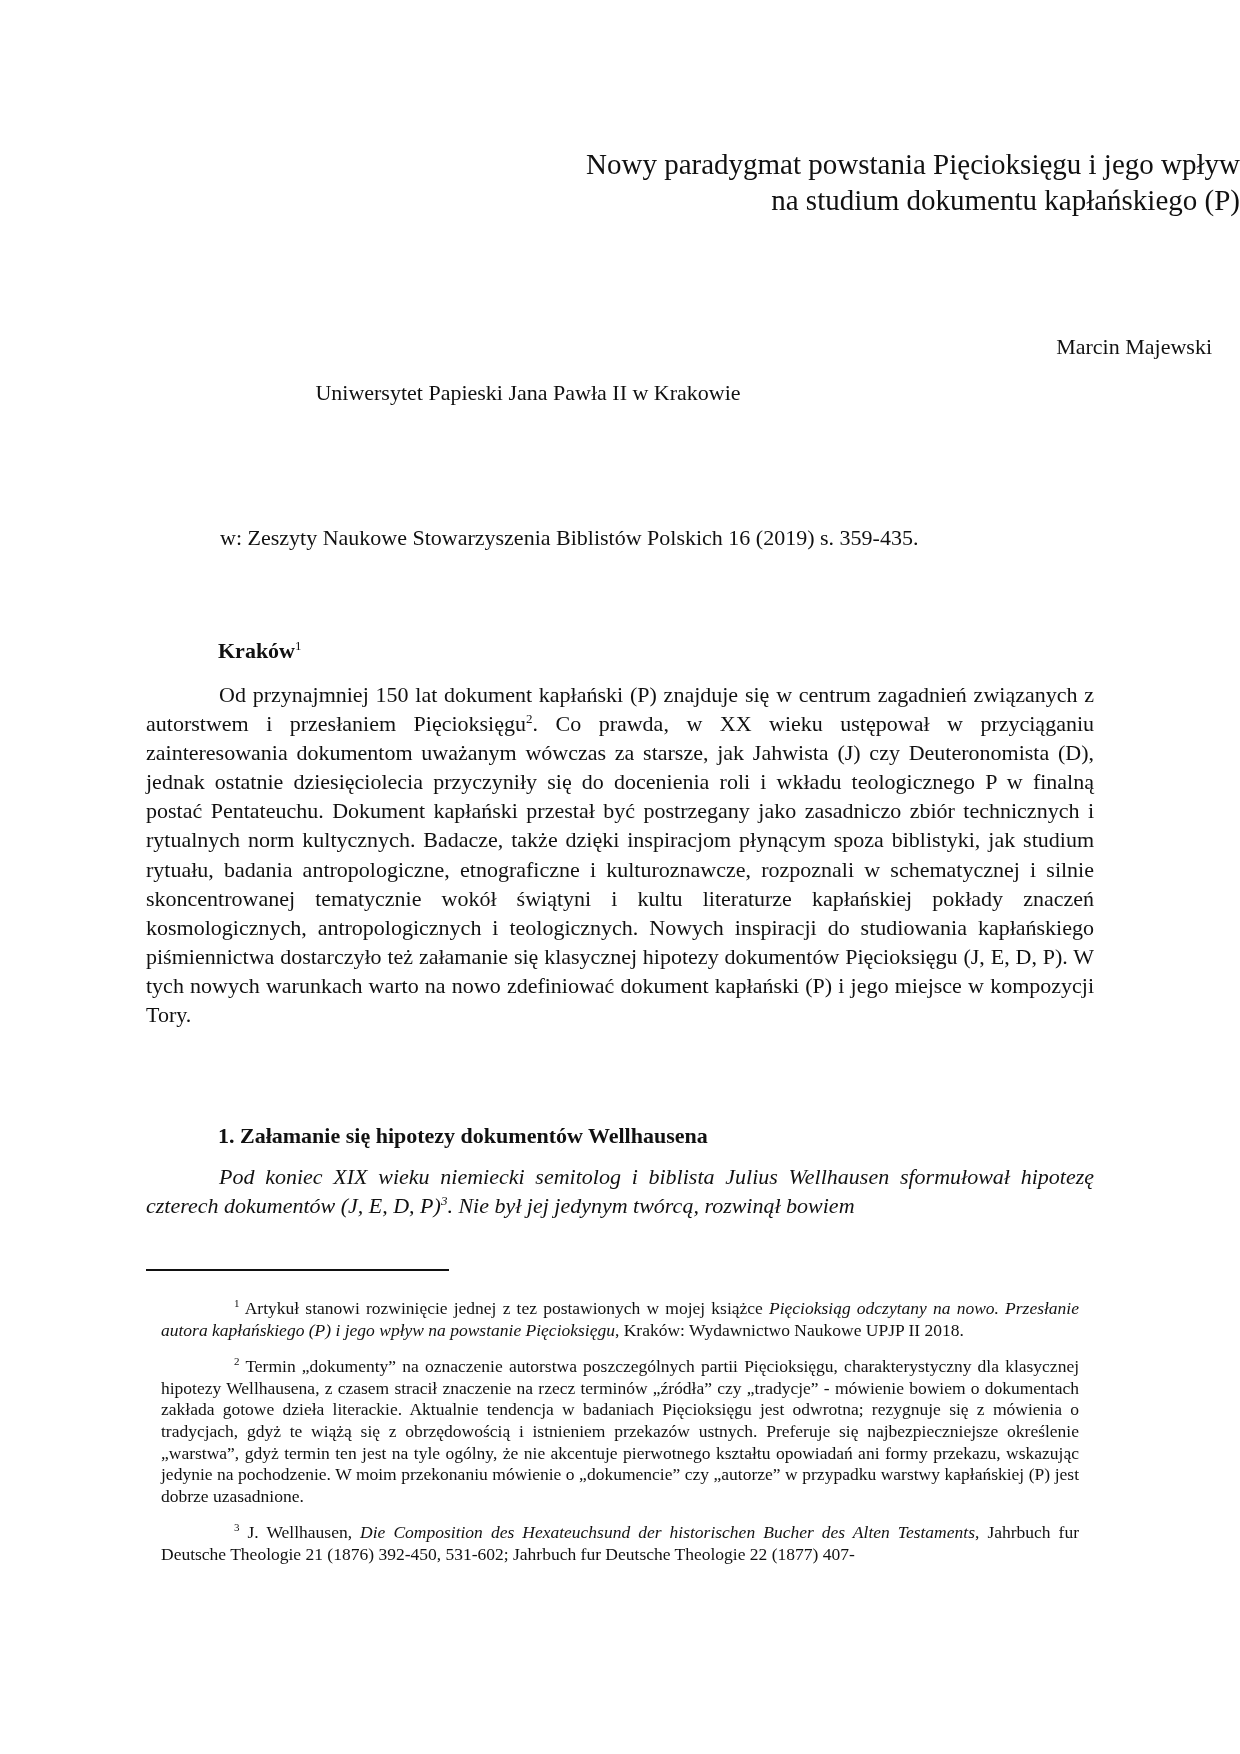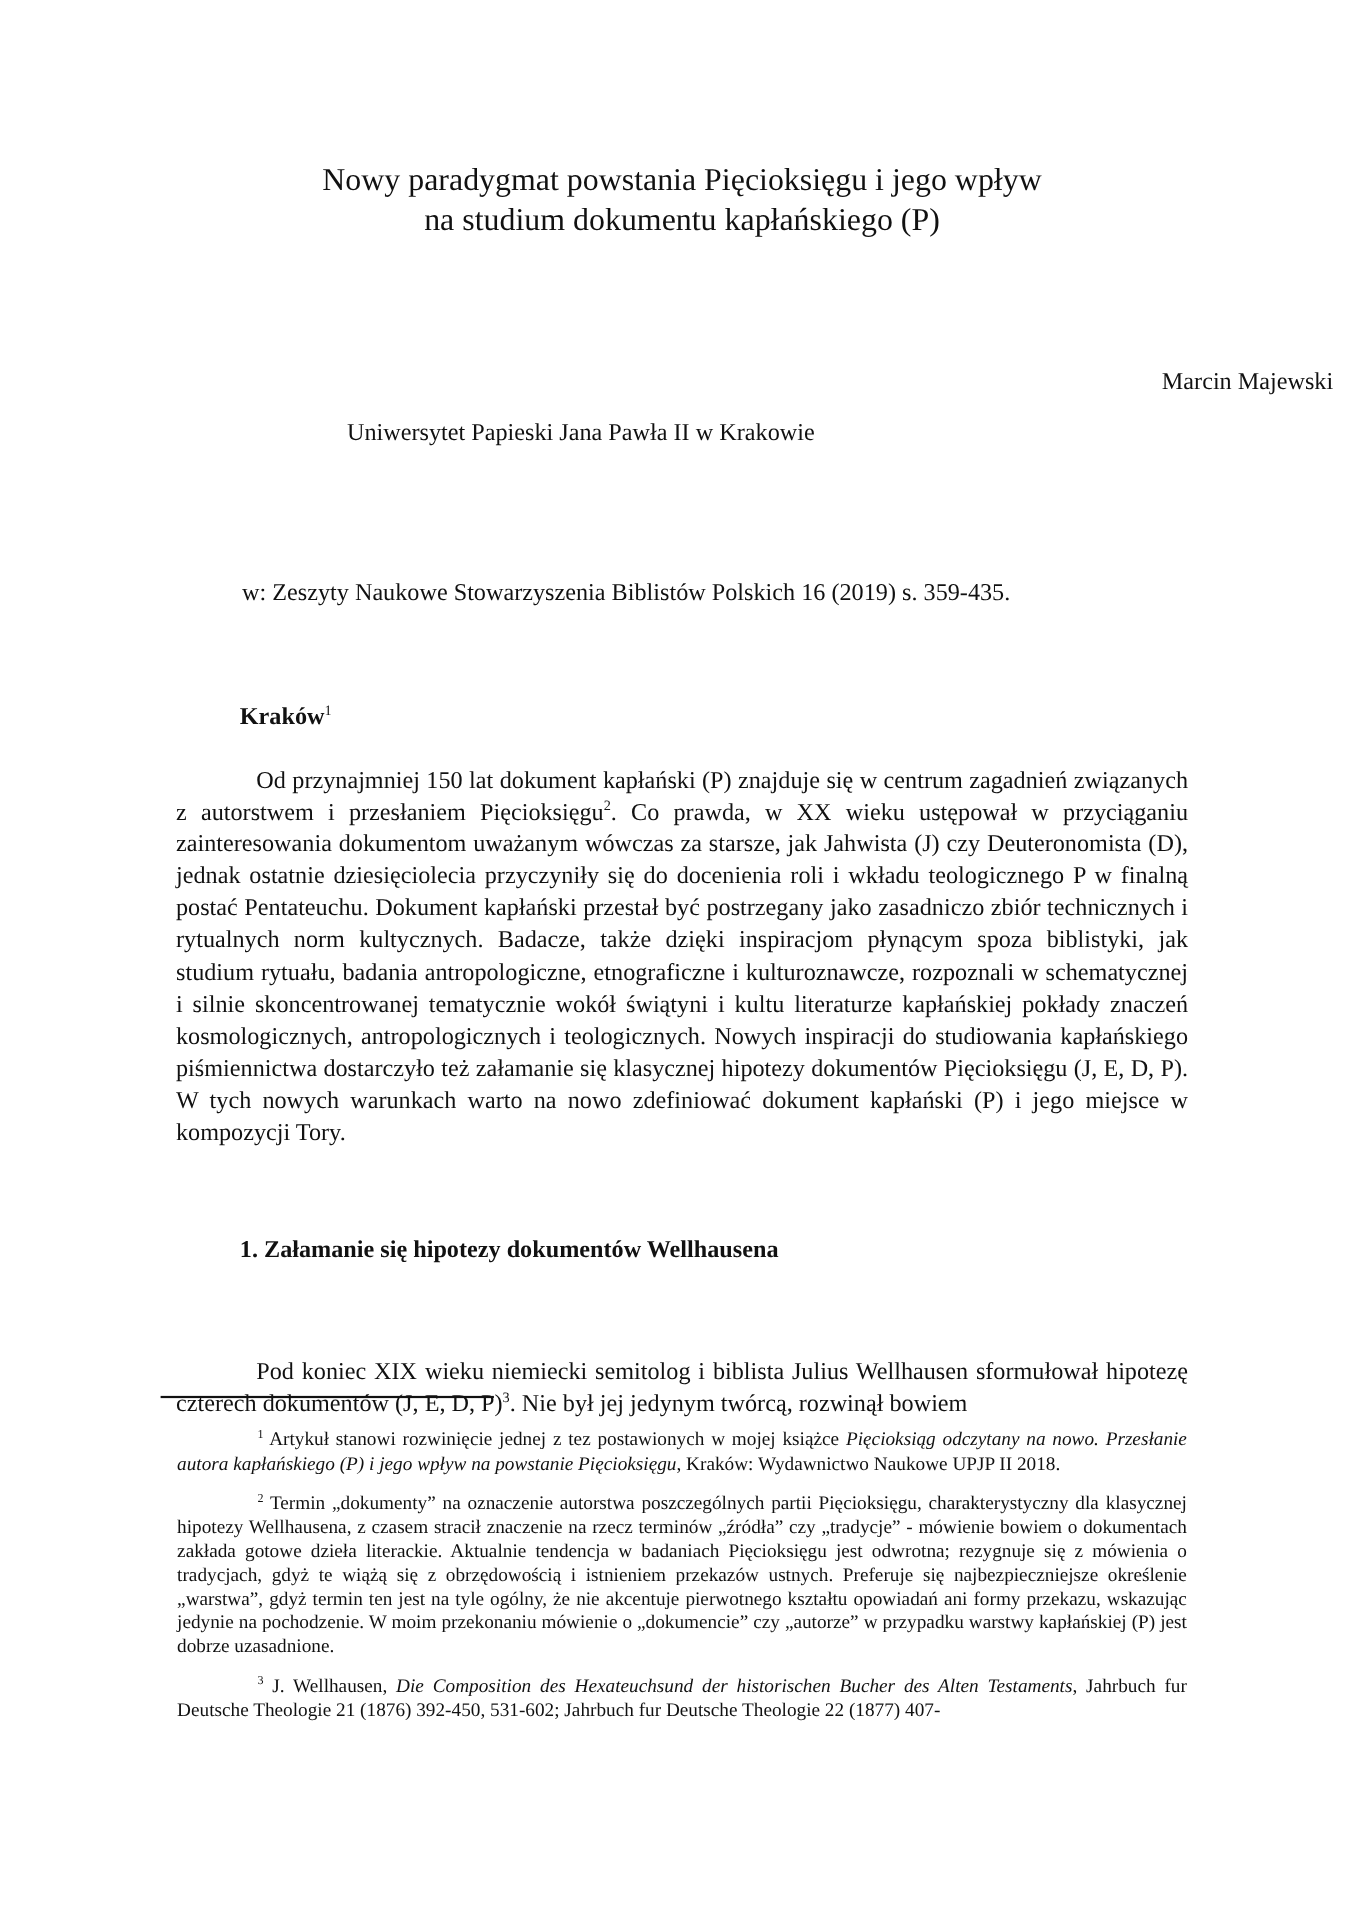--- a/index.html
+++ b/index.html
@@ -3,21 +3,21 @@
   <meta charset="utf-8">
   <style>
     html, body { margin: 0; padding: 0; background: #ffffff; }
     body {
       width: 1240px; height: 1754px; position: relative; overflow: hidden;
       font-family: "Liberation Serif", "DejaVu Serif", serif; color: #111;
     }
     .page { position: absolute; left: 0; top: 0; width: 1240px; height: 1754px; }
     .title {
       position: absolute; left: 0; width: 1240px; top: 146px;
-      text-align: center; font-size: 29px; line-height: 36px;
+      text-align: right; font-size: 29px; line-height: 36px;
     }
     .author {
       position: absolute; left: 0; width: 1212px; top: 334px;
       text-align: right; font-size: 22px;
     }
     .affil {
       position: absolute; left: 0; width: 1056px; top: 380px;
       text-align: center; font-size: 22px;
     }
     .citation {
@@ -25,21 +25,21 @@
       font-size: 22px;
     }
     .section-heading {
       position: absolute; left: 218px; font-size: 22px; font-weight: bold;
     }
     .section-heading sup { font-size: 13px; font-weight: normal; }
     .body-text {
       position: absolute; left: 146px; width: 948px;
       font-size: 22px; line-height: 29.1px; text-align: justify;
     }
-    .body-text p { margin: 14px; text-indent: 73px; }
+    .body-text p { margin: 0; text-indent: 73px; }
     .body-text sup { font-size: 13px; line-height: 0; }
     .fn-rule {
       position: absolute; left: 146px; top: 1269px; width: 303px; height: 2px;
       background: #111;
     }
     .footnotes {
       position: absolute; left: 146px; top: 1283px; width: 948px;
       font-size: 17.5px; line-height: 21.6px; text-align: justify;
     }
     .footnotes p { margin: 15px; text-indent: 73px; }
@@ -64,21 +64,21 @@
   <div class="section-heading" style="top:638px;">
     <span>Kraków</span><sup>1</sup>
   </div>
 
   <div class="body-text" style="top:680px;">
     <p><span>Od przynajmniej 150 lat dokument kapłański (P) znajduje się w centrum zagadnień związanych z autorstwem i przesłaniem Pięcioksięgu</span><sup>2</sup><span>. Co prawda, w XX wieku ustępował w przyciąganiu zainteresowania dokumentom uważanym wówczas za starsze, jak Jahwista (J) czy Deuteronomista (D), jednak ostatnie dziesięciolecia przyczyniły się do docenienia roli i wkładu teologicznego P w finalną postać Pentateuchu. Dokument kapłański przestał być postrzegany jako zasadniczo zbiór technicznych i rytualnych norm kultycznych. Badacze, także dzięki inspiracjom płynącym spoza biblistyki, jak studium rytuału, badania antropologiczne, etnograficzne i kulturoznawcze, rozpoznali w schematycznej i silnie skoncentrowanej tematycznie wokół świątyni i kultu literaturze kapłańskiej pokłady znaczeń kosmologicznych, antropologicznych i teologicznych. Nowych inspiracji do studiowania kapłańskiego piśmiennictwa dostarczyło też załamanie się klasycznej hipotezy dokumentów Pięcioksięgu (J, E, D, P). W tych nowych warunkach warto na nowo zdefiniować dokument kapłański (P) i jego miejsce w kompozycji Tory.</span></p>
   </div>
 
   <div class="section-heading" style="top:1123px;">1. Załamanie się hipotezy dokumentów Wellhausena</div>
 
-  <div class="body-text" style="top:1218px;">
+  <div class="body-text" style="top:1162px;font-style:italic;">
     <p><span>Pod koniec XIX wieku niemiecki semitolog i biblista Julius Wellhausen sformułował hipotezę czterech dokumentów (J, E, D, P)</span><sup>3</sup><span>. Nie był jej jedynym twórcą, rozwinął bowiem</span></p>
   </div>
 
   <div class="fn-rule"></div>
 
   <div class="footnotes">
     <p><sup>1</sup> <span>Artykuł stanowi rozwinięcie jednej z tez postawionych w mojej książce </span><em>Pięcioksiąg odczytany na nowo. Przesłanie autora kapłańskiego (P) i jego wpływ na powstanie Pięcioksięgu</em><span>, Kraków: Wydawnictwo Naukowe UPJP II 2018.</span></p>
     <p><sup>2</sup> <span>Termin „dokumenty” na oznaczenie autorstwa poszczególnych partii Pięcioksięgu, charakterystyczny dla klasycznej hipotezy Wellhausena, z czasem stracił znaczenie na rzecz terminów „źródła” czy „tradycje” - mówienie bowiem o dokumentach zakłada gotowe dzieła literackie. Aktualnie tendencja w badaniach Pięcioksięgu jest odwrotna; rezygnuje się z mówienia o tradycjach, gdyż te wiążą się z obrzędowością i istnieniem przekazów ustnych. Preferuje się najbezpieczniejsze określenie „warstwa”, gdyż termin ten jest na tyle ogólny, że nie akcentuje pierwotnego kształtu opowiadań ani formy przekazu, wskazując jedynie na pochodzenie. W moim przekonaniu mówienie o „dokumencie” czy „autorze” w przypadku warstwy kapłańskiej (P) jest dobrze uzasadnione.</span></p>
     <p><sup>3</sup> <span>J. Wellhausen, </span><em>Die Composition des Hexateuchsund der historischen Bucher des Alten Testaments</em><span>, Jahrbuch fur Deutsche Theologie 21 (1876) 392-450, 531-602; Jahrbuch fur Deutsche Theologie 22 (1877) 407-</span></p>
   </div>

